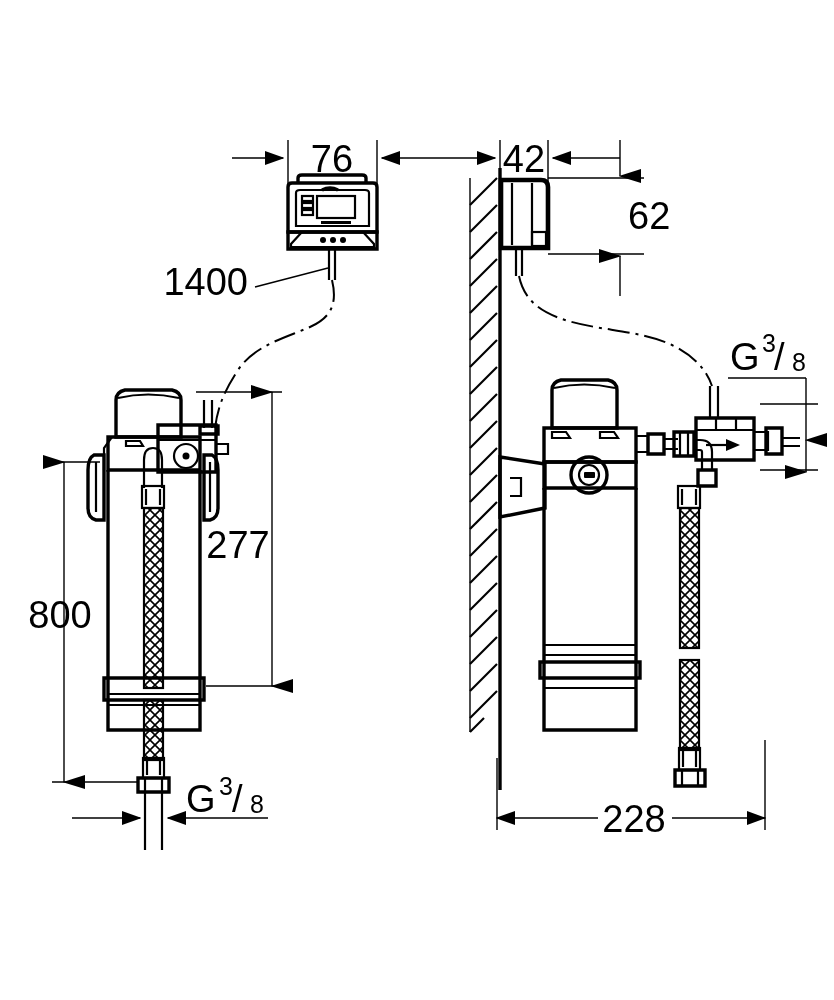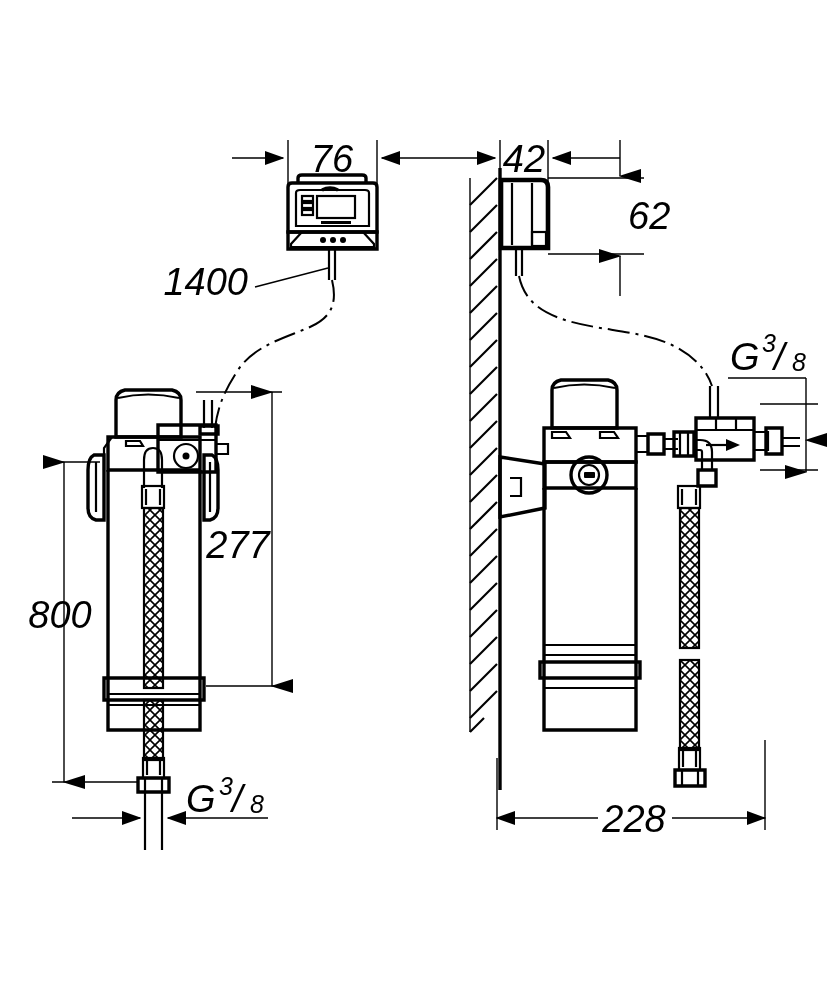--- a/index.html
+++ b/index.html
@@ -11,21 +11,20 @@
     width: 834px;
     height: 1000px;
     font-family: "Liberation Sans", sans-serif;
     overflow: hidden;
   }
   #drawing-root {
     position: relative;
     width: 834px;
     height: 1000px;
     background: #ec4899;
-    font-style: italic;
   }
   svg#technical-drawing {
     display: block;
     width: 834px;
     height: 1000px;
   }
   .dim-text {
     font-family: "Liberation Sans", sans-serif;
     font-size: 38px;
     fill: #000000;

